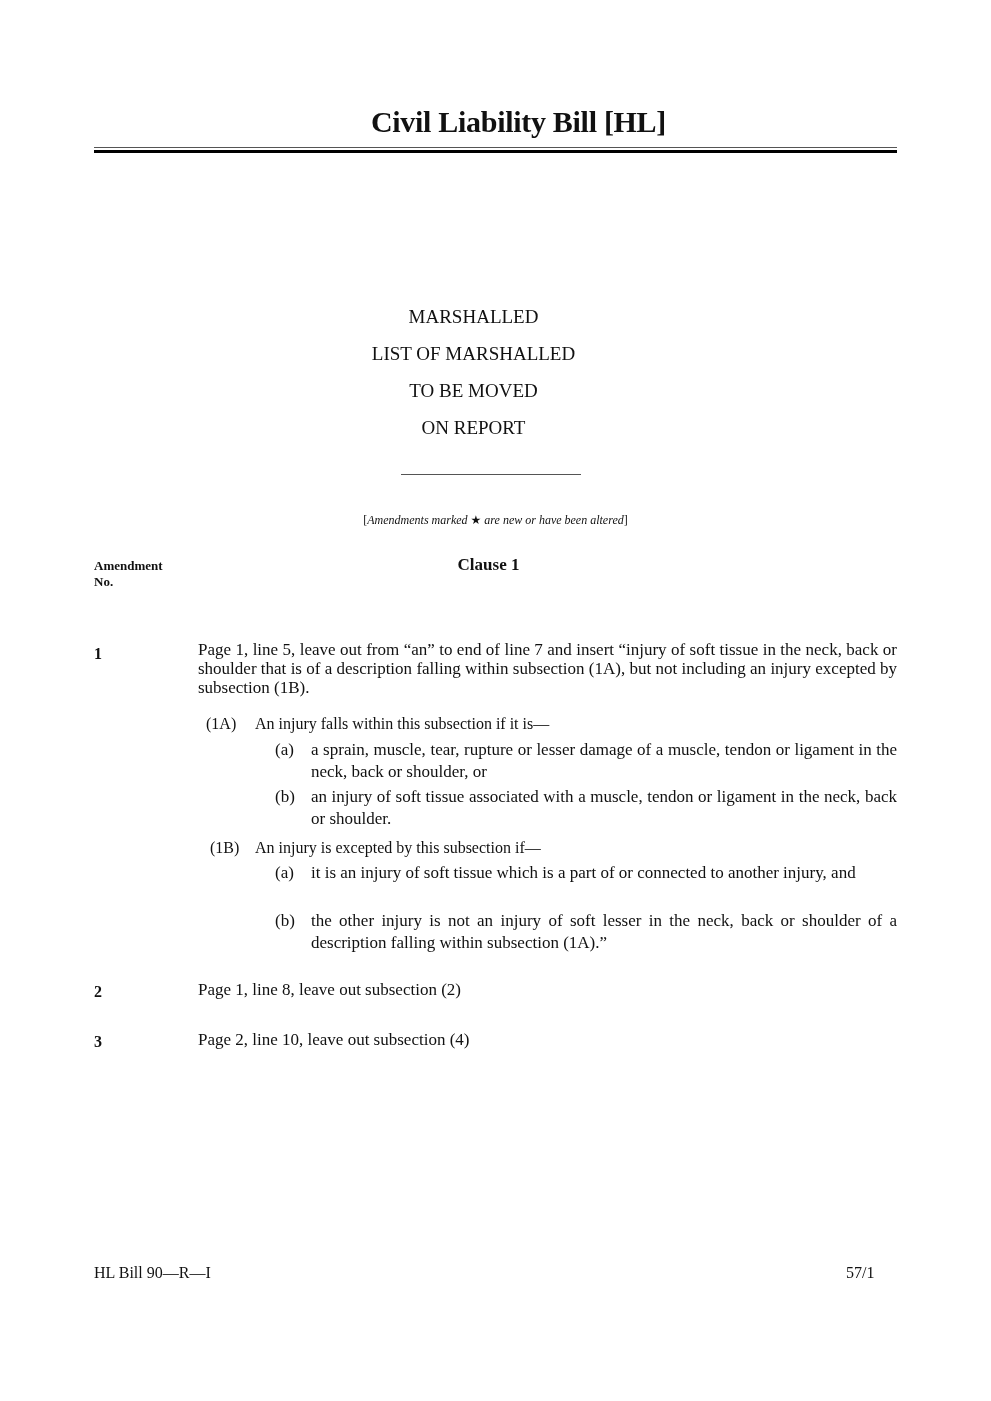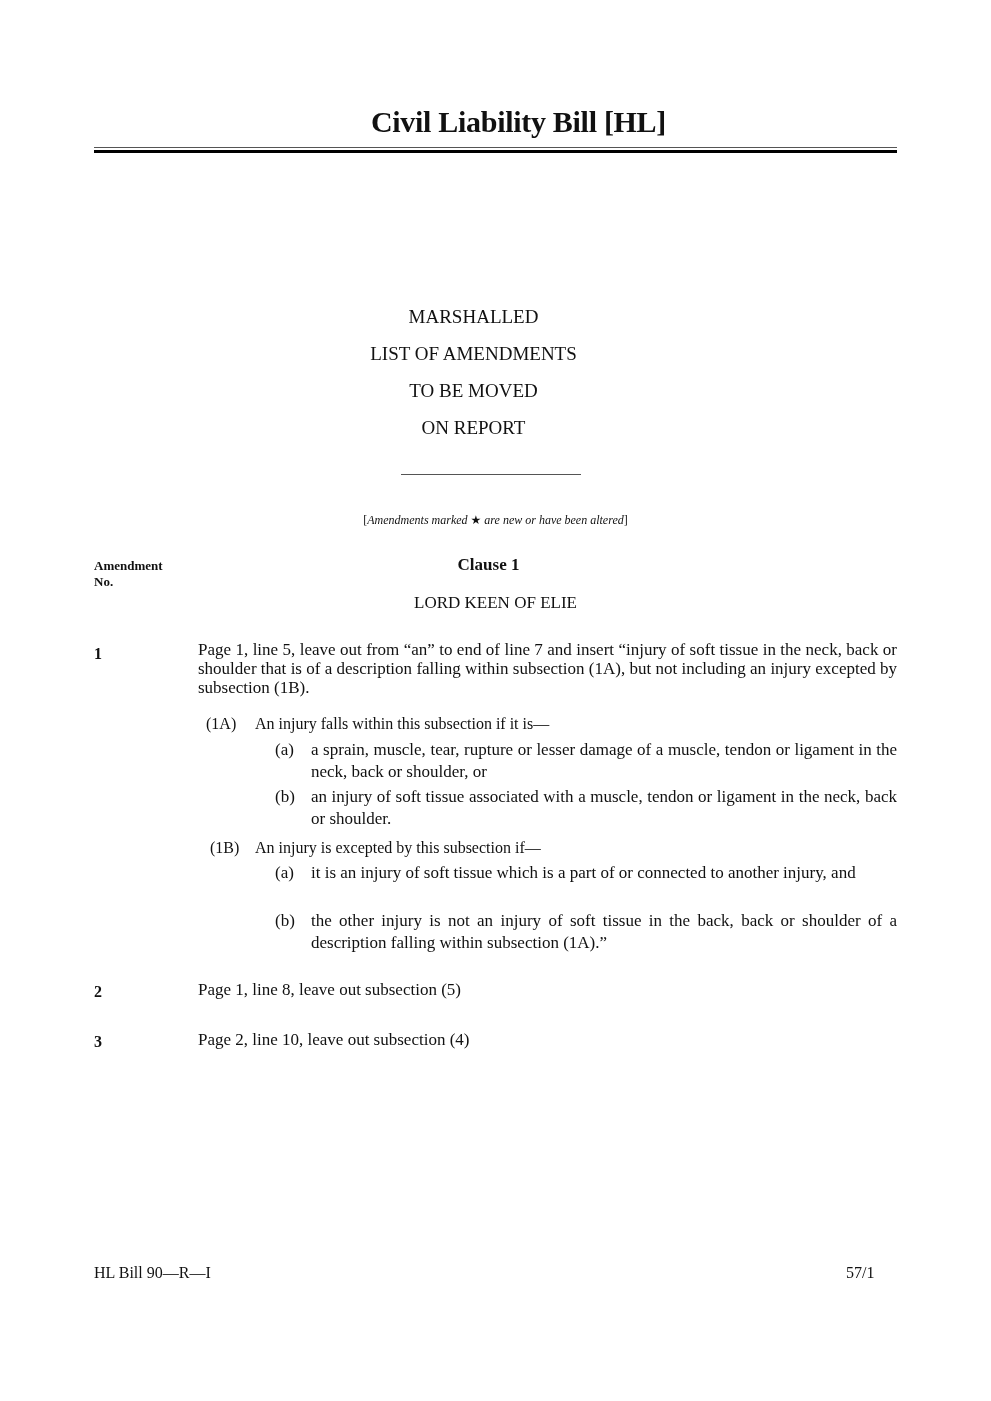--- a/index.html
+++ b/index.html
@@ -28,38 +28,37 @@
     .footer-right { left: 846px; top: 1264px; font-size: 16px; }
   </style>
 </head>
 <body>
 
 <div class="abs title">Civil Liability Bill [HL]</div>
 <div class="abs rule-thin"></div>
 <div class="abs rule-thick"></div>
 
 <div class="abs heading-line" style="top:306px">MARSHALLED</div>
-<div class="abs heading-line" style="top:343px">LIST OF AMENDMENTS</div>
+<div class="abs heading-line" style="top:343px">LIST OF MARSHALLED</div>
 <div class="abs heading-line" style="top:380px">TO BE MOVED</div>
 <div class="abs heading-line" style="top:417px">ON REPORT</div>
 <div class="abs short-rule"></div>
 
 <div class="abs notice">
   <span>[</span><i>Amendments marked </i><span>★</span><i> are new or have been altered</i><span>]</span>
 </div>
 
 <div class="abs amend-col-label">
   <div>Amendment</div>
   <div>No.</div>
 </div>
 
 <div class="abs clause">Clause 1</div>
 
 <div class="abs movers">
-  <div>LORD KEEN OF ELIE</div>
 </div>
 
 <div class="abs num" style="top:645px">1</div>
 <div class="abs para p1">Page 1, line 5, leave out from “an” to end of line 7 and insert “injury of soft tissue in the neck, back or shoulder that is of a description falling within subsection (1A), but not including an injury excepted by subsection (1B).</div>
 
 <div class="abs sub" style="top:713px">
   <span class="lbl">(1A)</span><span>An injury falls within this subsection if it is—</span>
 </div>
 <div class="abs item" style="top:739px">
   <span class="lbl">(a)</span>
@@ -72,23 +71,23 @@
 
 <div class="abs sub" style="top:837px; left:210px">
   <span class="lbl" style="width:45px">(1B)</span><span>An injury is excepted by this subsection if—</span>
 </div>
 <div class="abs item" style="top:862px">
   <span class="lbl">(a)</span>
   <span class="txt">it is an injury of soft tissue which is a part of or connected to another injury, and</span>
 </div>
 <div class="abs item" style="top:910px">
   <span class="lbl">(b)</span>
-  <span class="txt">the other injury is not an injury of soft tissue in the back, back or shoulder of a description falling within subsection (1A).”</span>
+  <span class="txt">the other injury is not an injury of soft lesser in the neck, back or shoulder of a description falling within subsection (1A).”</span>
 </div>
 
 <div class="abs num" style="top:983px">2</div>
-<div class="abs simple" style="top:980px">Page 1, line 8, leave out subsection (5)</div>
+<div class="abs simple" style="top:980px">Page 1, line 8, leave out subsection (2)</div>
 
 <div class="abs num" style="top:1033px">3</div>
 <div class="abs simple" style="top:1030px">Page 2, line 10, leave out subsection (4)</div>
 
 <div class="abs footer-left">HL Bill 90—R—I</div>
 <div class="abs footer-right">57/1</div>
 
 </body></html>

